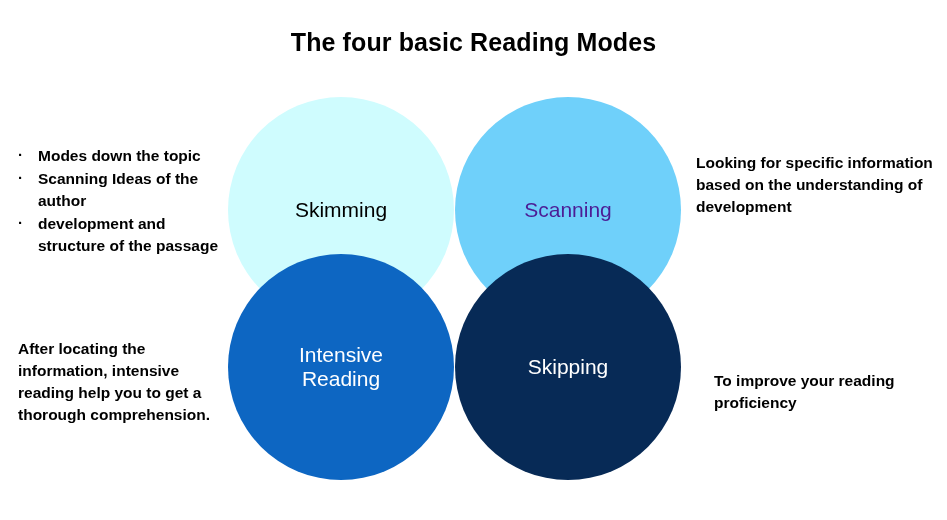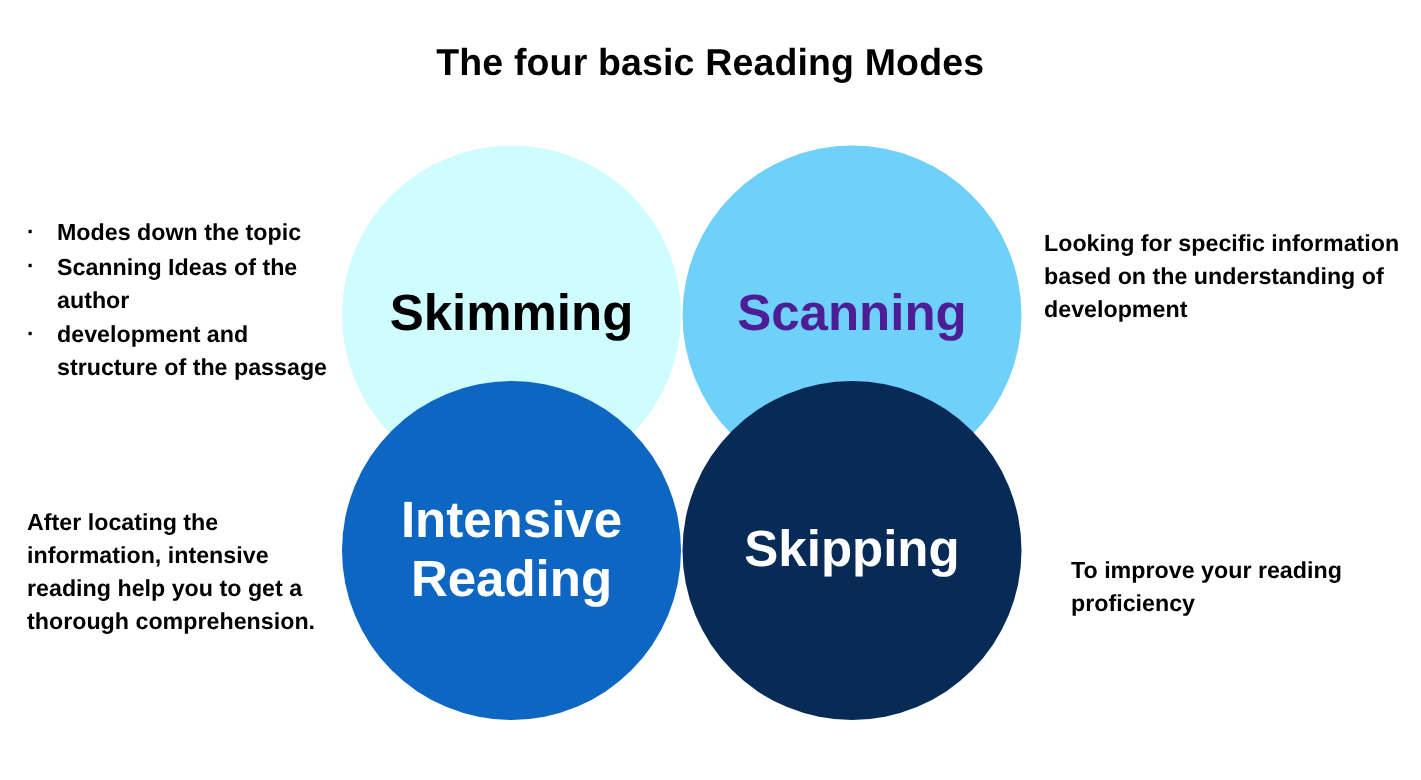--- a/index.html
+++ b/index.html
@@ -46,22 +46,22 @@
     width: 226px;
     height: 226px;
     border-radius: 50%;
     display: flex;
     align-items: center;
     justify-content: center;
     text-align: center;
     box-sizing: border-box;
   }
   .circle .clabel {
-    font-size: 34px;
-    font-weight: bold;
+    font-size: 21px;
+    font-weight: normal;
     line-height: 1.16;
     padding: 0 8px;
   }
 
   
   .c-skimming {
     left: 228px;
     top: 97px;
     background: #cffcfe;
     z-index: 1;

